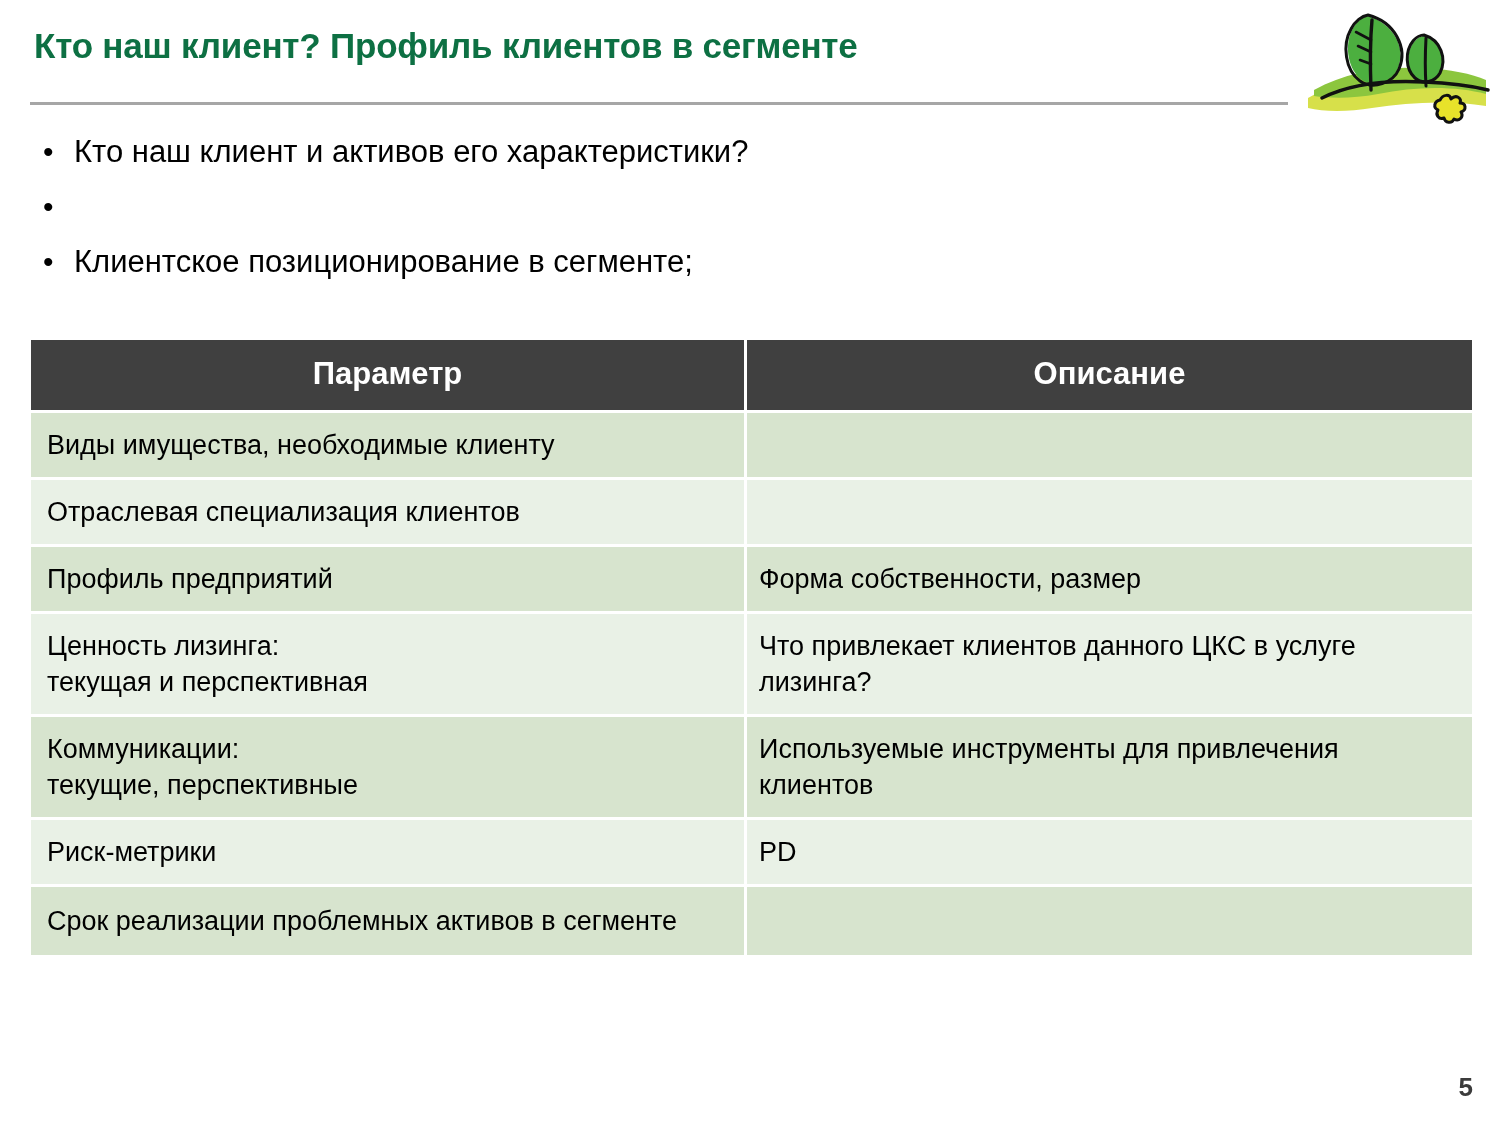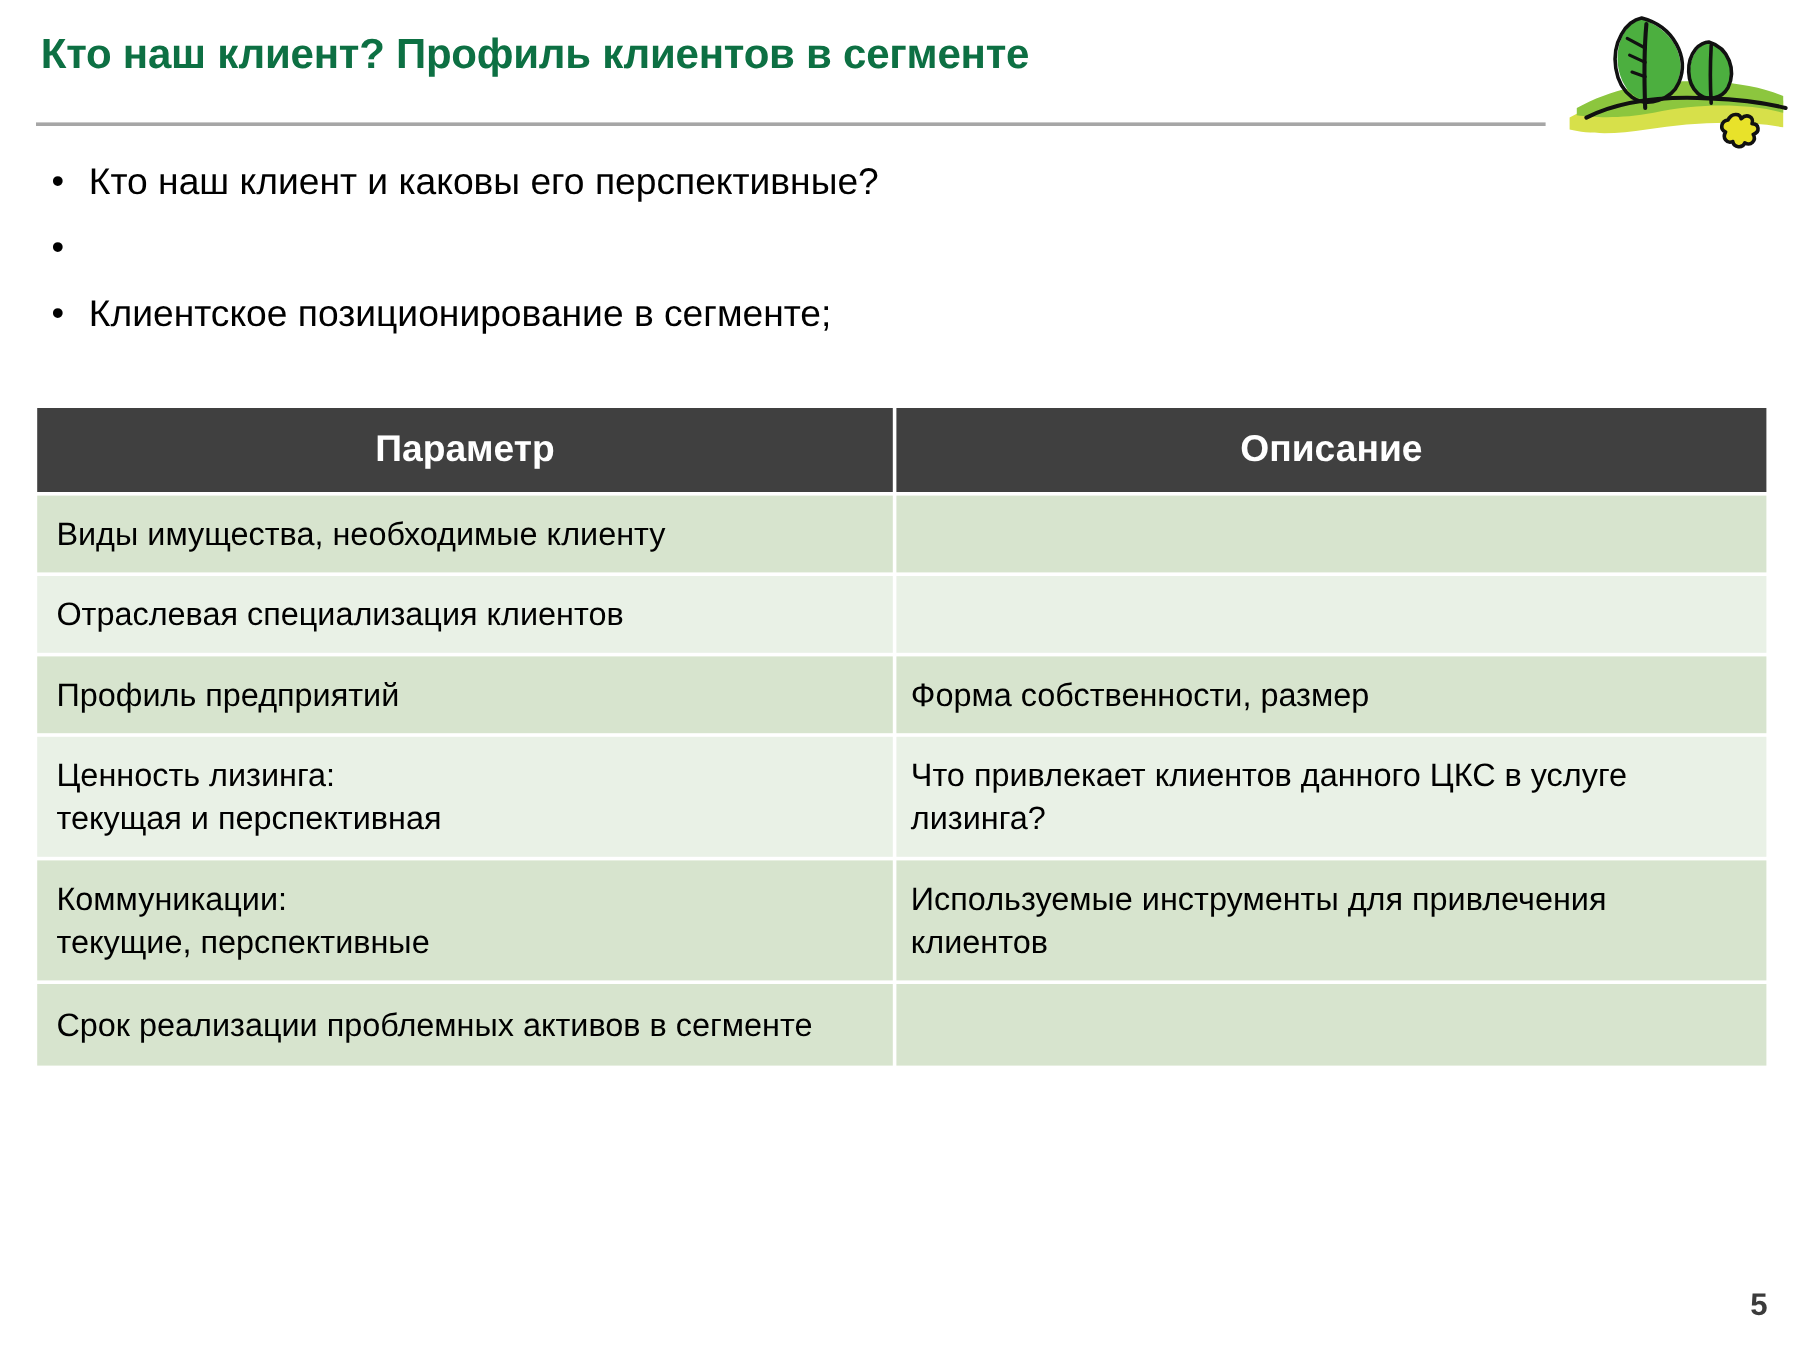--- a/index.html
+++ b/index.html
@@ -157,21 +157,21 @@
 
       <path d="M22 96 C50 82, 86 78, 124 80 C152 81, 172 84, 188 88" fill="none" stroke="#111111" stroke-width="3.4" stroke-linecap="round"></path>
 
       <path d="M140 98 C143 92, 150 92, 151 97 C156 92, 162 96, 160 101 C166 101, 167 108, 161 110 C164 115, 159 120, 154 117 C152 122, 145 121, 144 116 C139 118, 135 113, 138 108 C133 106, 134 99, 140 98 Z" fill="#e8e22a" stroke="#111111" stroke-width="3" stroke-linejoin="round"></path>
     </svg>
   </div>
 
   <div class="bullets">
     <div class="bullet-row">
       <span class="bullet-dot">•</span>
-      <span class="bullet-text">Кто наш клиент и каковы его перспективные?</span>
+      <span class="bullet-text">Кто наш клиент и активов его характеристики?</span>
     </div>
     <div class="bullet-row">
       <span class="bullet-dot">•</span>
     </div>
     <div class="bullet-row">
       <span class="bullet-dot">•</span>
       <span class="bullet-text">Клиентское позиционирование в сегменте;</span>
     </div>
   </div>
 
@@ -200,20 +200,24 @@
         <td class="desc">Форма собственности, размер</td>
       </tr>
       <tr class="shade-b row-h-2">
         <td class="param">Ценность лизинга:<br>текущая и перспективная</td>
         <td class="desc">Что привлекает клиентов данного ЦКС в услуге лизинга?</td>
       </tr>
       <tr class="shade-a row-h-2">
         <td class="param">Коммуникации:<br>текущие, перспективные</td>
         <td class="desc">Используемые инструменты для привлечения клиентов</td>
       </tr>
+      <tr class="shade-b row-h-1">
+        <td class="param">Риск-метрики</td>
+        <td class="desc">PD</td>
+      </tr>
       <tr class="shade-a row-h-3">
         <td class="param">Срок реализации проблемных активов в сегменте</td>
         <td class="desc"></td>
       </tr>
     </tbody>
   </table>
 
   <div class="page-number">5</div>
 
 </div>

